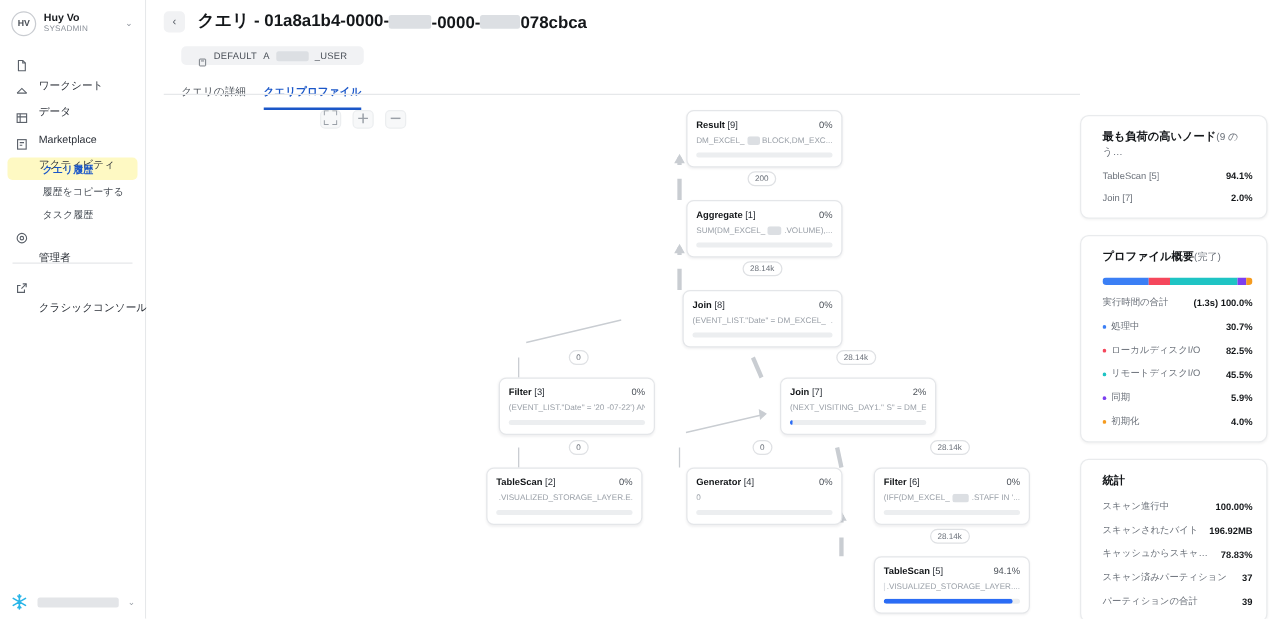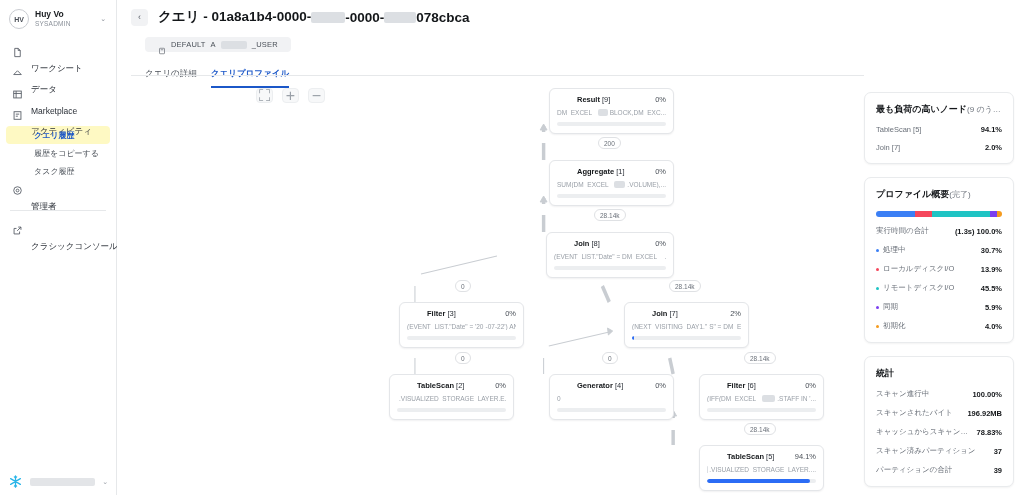--- a/index.html
+++ b/index.html
@@ -88,21 +88,21 @@
 
   
   .canvas { position: absolute; left: 0; top: 80px; right: 0; bottom: 0; }
   .svg-edges { position: absolute; left: 0; top: 0; width: 100%; height: 100%; }
 
   .node {
     position: absolute; background: #fff; border: 1px solid #e4e6e9;
     border-radius: 6px; box-shadow: 0 1px 2px rgba(20,23,26,.06);
     padding: 6px 7px 7px 7px;
   }
-  .node-hdr { display: flex; align-items: baseline; justify-content: space-between; margin-left: 20px; }
+  .node-hdr { display: flex; align-items: baseline; justify-content: space-between; }
   .node-name { font-size: 7.5px; color: #14171a; }
   .node-name b { font-weight: 700; }
   .node-name span.idx { font-weight: 400; color: #2b3038; }
   .node-pct { font-size: 7.5px; color: #4a5058; }
   .node-desc {
     margin-top: 5px; font-size: 6.5px; color: #9aa0a8;
     white-space: nowrap; overflow: hidden; display: flex; align-items: center; gap: 0;
   }
   .node-bar { margin-top: 6px; height: 4px; border-radius: 2px; background: #eceef0; overflow: hidden; }
   .node-bar > i { display: block; height: 100%; background: #2b6cf5; border-radius: 2px; }
@@ -110,21 +110,21 @@
   .edge-lbl {
     position: absolute; background: #fff; border: 1px solid #dfe1e4;
     border-radius: 7px; height: 12px; padding: 0 5px; display: flex;
     align-items: center; justify-content: center; font-size: 6.5px; color: #6a7079;
   }
 
   
   .right { width: 160px; flex: 0 0 160px; padding: 92px 10px 0 0; }
   .card {
     background: #fff; border: 1px solid #e9ebed; border-radius: 7px;
-    box-shadow: 0 1px 2px rgba(20,23,26,.05); padding: 10px 11px 11px 11px;
+    box-shadow: 0 1px 2px rgba(20,23,26,.05); padding: 10px 11px 11px 17px;
     margin-bottom: 13px;
   }
   .card-title { font-size: 9px; color: #14171a; font-weight: 700; }
   .card-title .sub { font-weight: 400; color: #6a7079; font-size: 8px; }
   .row {
     display: flex; align-items: center; justify-content: space-between;
     gap: 6px; margin-top: 9px;
   }
   .row .k { font-size: 7.5px; color: #6a7079; white-space: nowrap; overflow: hidden; text-overflow: ellipsis; }
   .row .v { font-size: 7.5px; color: #14171a; font-weight: 700; white-space: nowrap; }
@@ -482,21 +482,21 @@
               <i class="dot" style="background:#3b7ff5"></i>
               <span>処理中</span>
             </span>
           <span class="v">30.7%</span>
         </div>
         <div class="row dotted">
           <span class="k">
               <i class="dot" style="background:#f5475c"></i>
               <span>ローカルディスクI/O</span>
             </span>
-          <span class="v">13.9%</span>
+          <span class="v">82.5%</span>
         </div>
         <div class="row dotted">
           <span class="k">
               <i class="dot" style="background:#1fc4c4"></i>
               <span>リモートディスクI/O</span>
             </span>
           <span class="v">45.5%</span>
         </div>
         <div class="row dotted">
           <span class="k">

